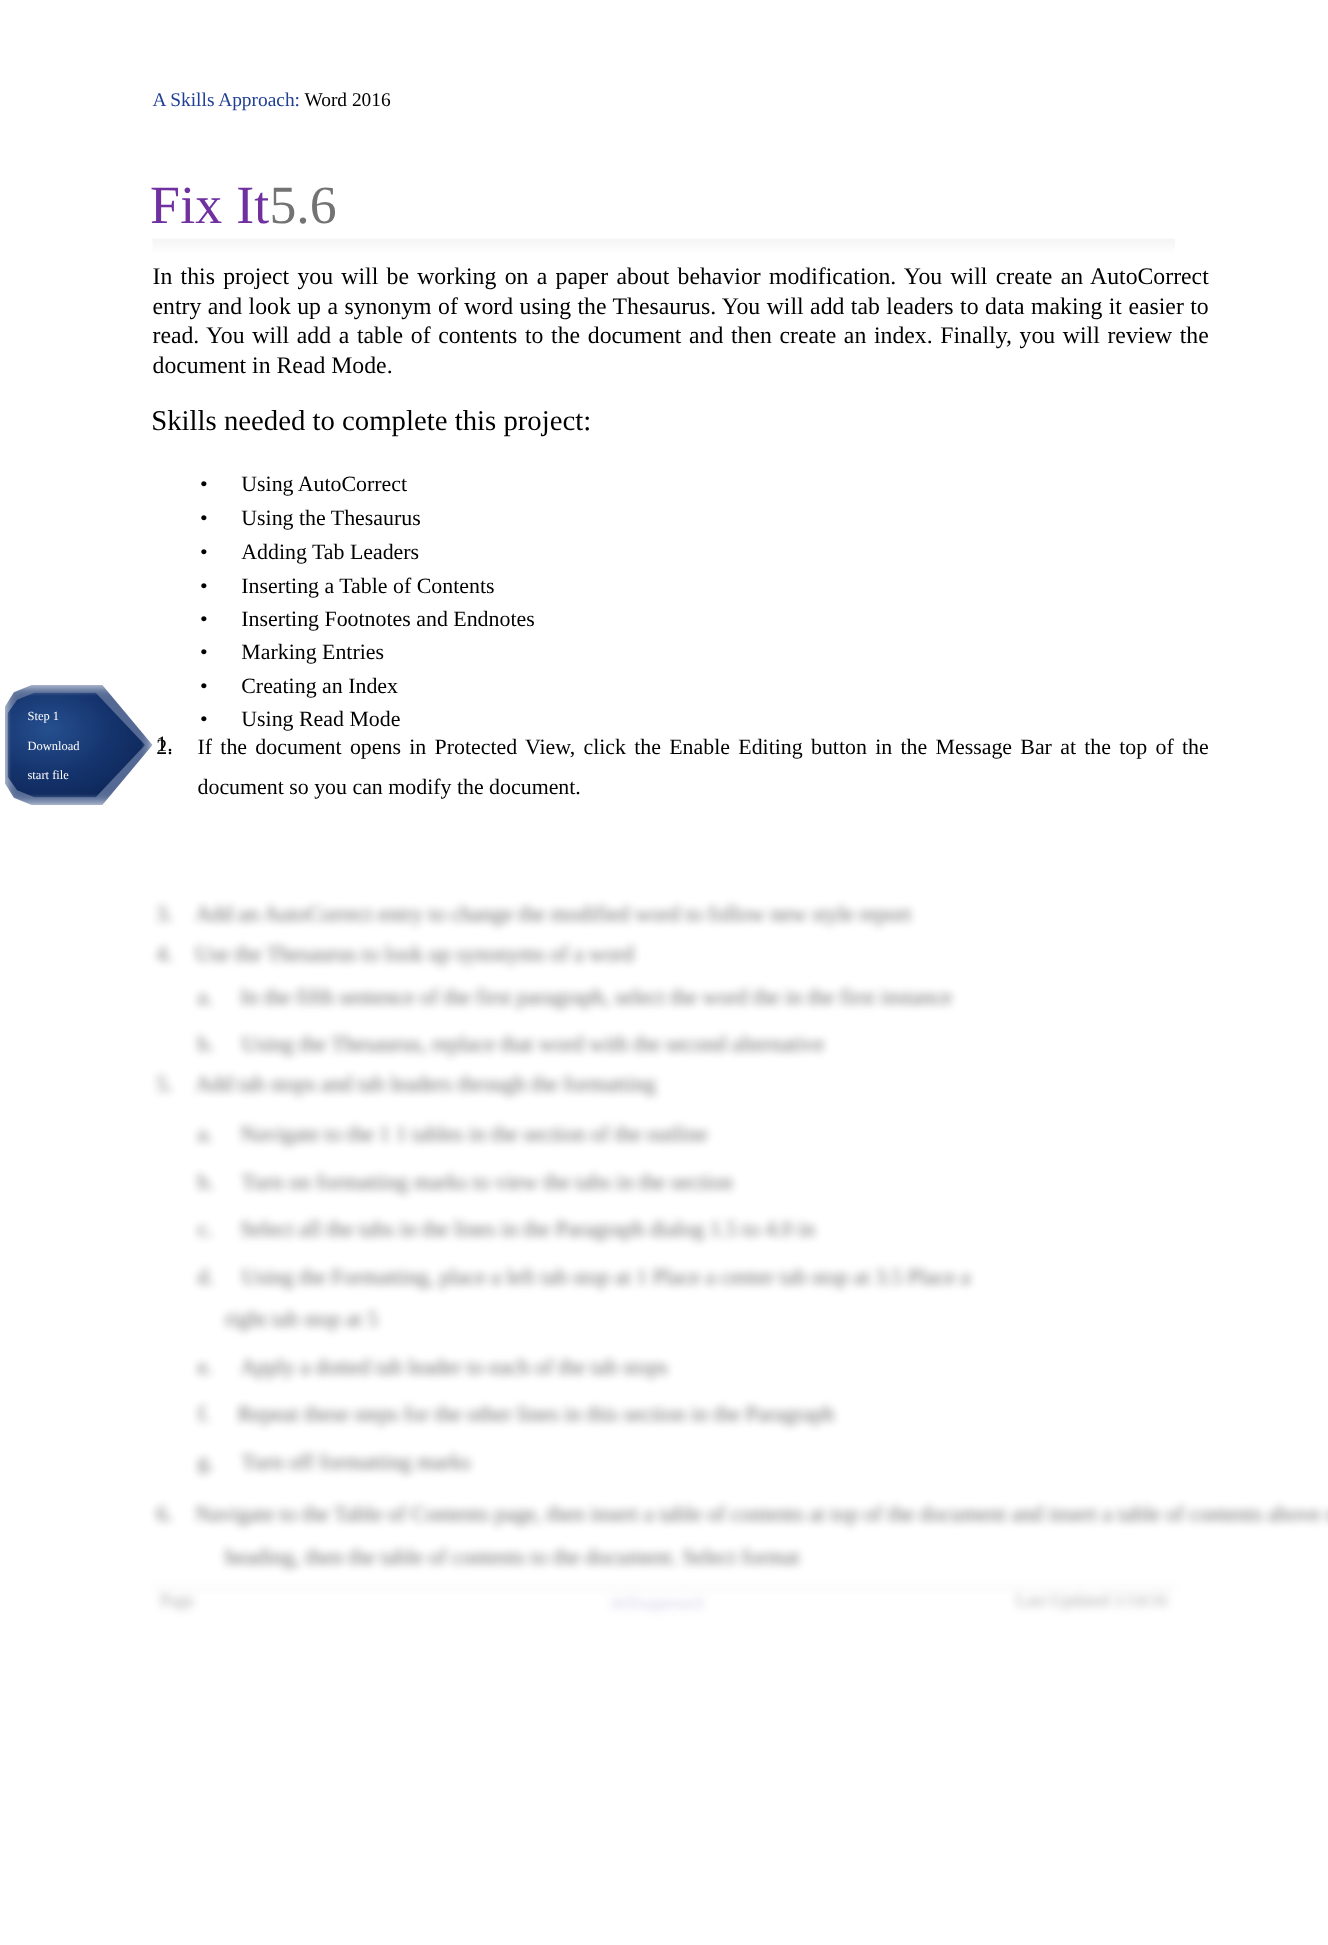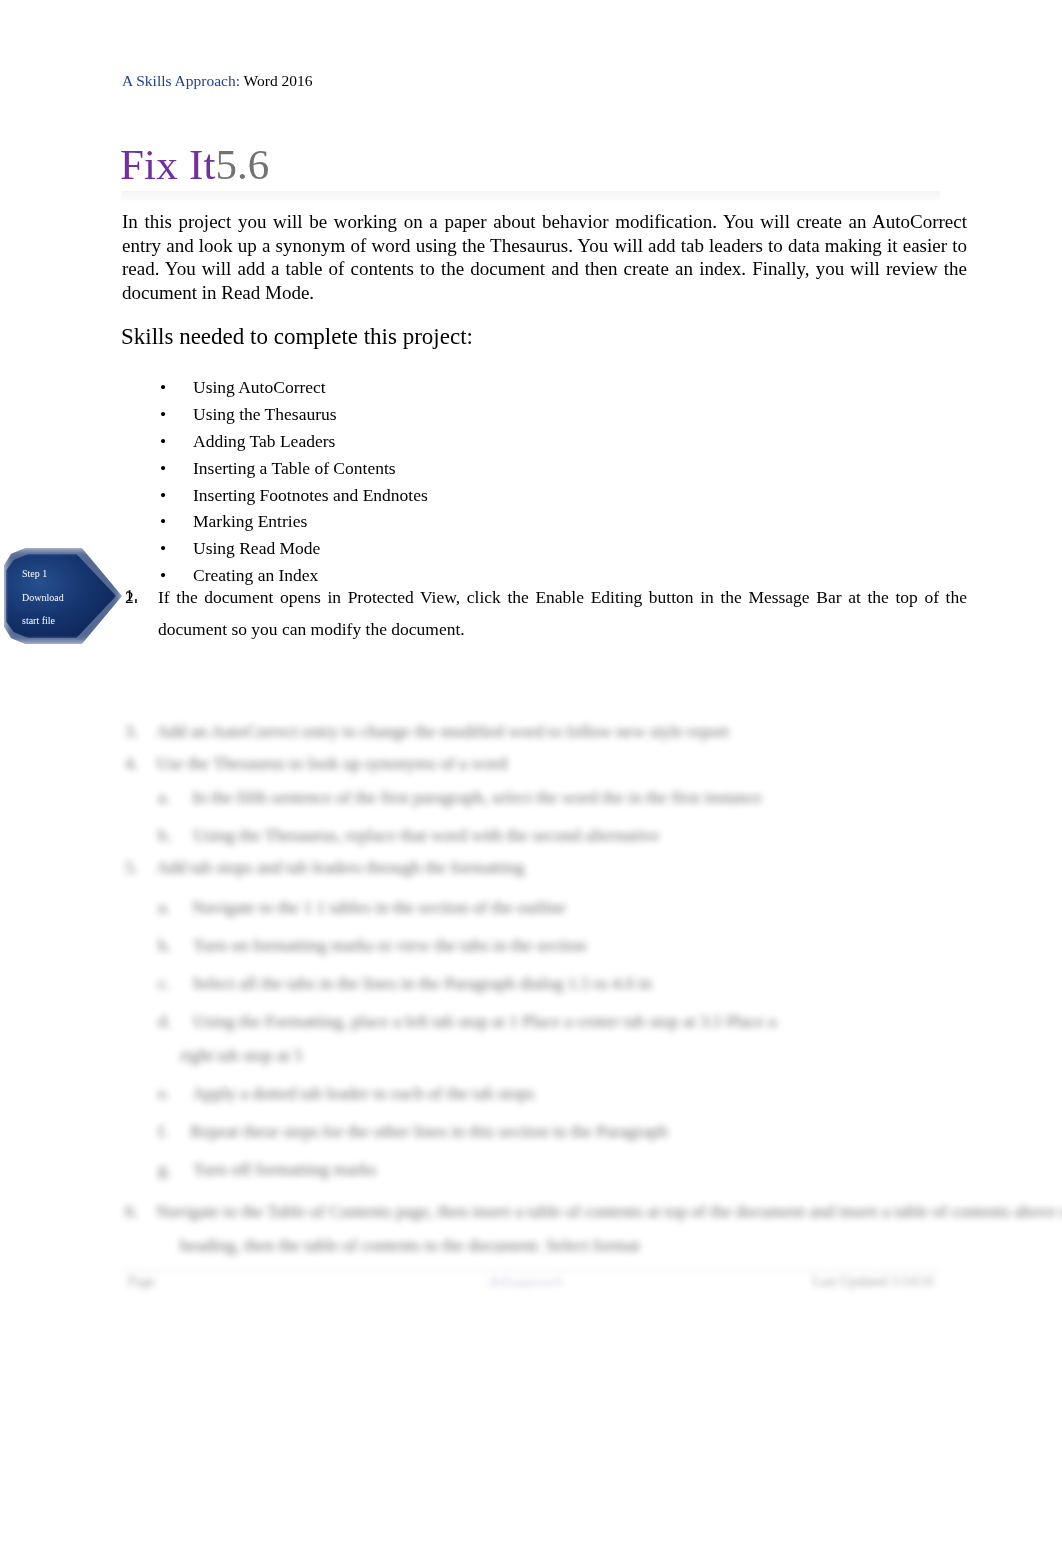--- a/index.html
+++ b/index.html
@@ -261,22 +261,22 @@
   <div class="intro">In this project you will be working on a paper about behavior modification. You will create an AutoCorrect entry and look up a synonym of word using the Thesaurus. You will add tab leaders to data making it easier to read. You will add a table of contents to the document and then create an index. Finally, you will review the document in Read Mode.</div>
 
   <div class="skills-head">Skills needed to complete this project:</div>
   <div class="skills-list">
     <div class="skill-row"><span class="skill-bul">•</span><span>Using AutoCorrect</span></div>
     <div class="skill-row"><span class="skill-bul">•</span><span>Using the Thesaurus</span></div>
     <div class="skill-row"><span class="skill-bul">•</span><span>Adding Tab Leaders</span></div>
     <div class="skill-row"><span class="skill-bul">•</span><span>Inserting a Table of Contents</span></div>
     <div class="skill-row"><span class="skill-bul">•</span><span>Inserting Footnotes and Endnotes</span></div>
     <div class="skill-row"><span class="skill-bul">•</span><span>Marking Entries</span></div>
+    <div class="skill-row"><span class="skill-bul">•</span><span>Creating an Index</span></div>
     <div class="skill-row"><span class="skill-bul">•</span><span>Using Read Mode</span></div>
-    <div class="skill-row"><span class="skill-bul">•</span><span>Creating an Index</span></div>
   </div>
 
   <div class="step-badge">
     <div class="badge-glow"></div>
     <div class="badge-body"></div>
     <div class="badge-text">
       <span>Step 1</span>
       <span>Download</span>
       <span>start file</span>
     </div>

